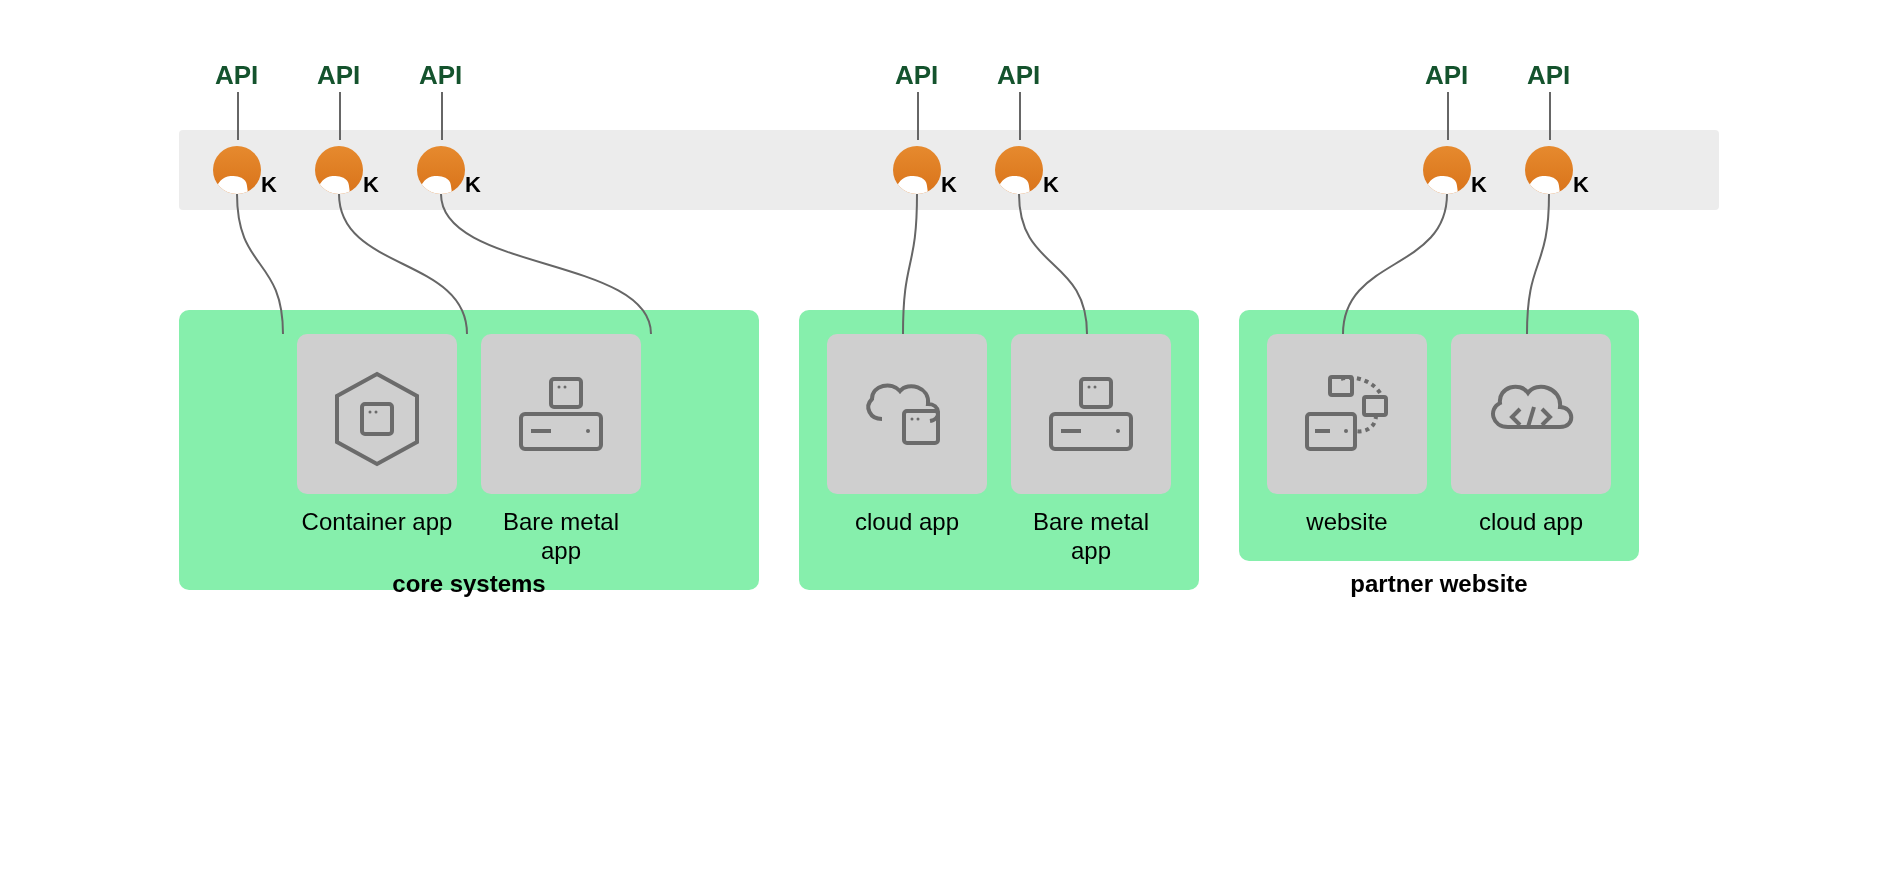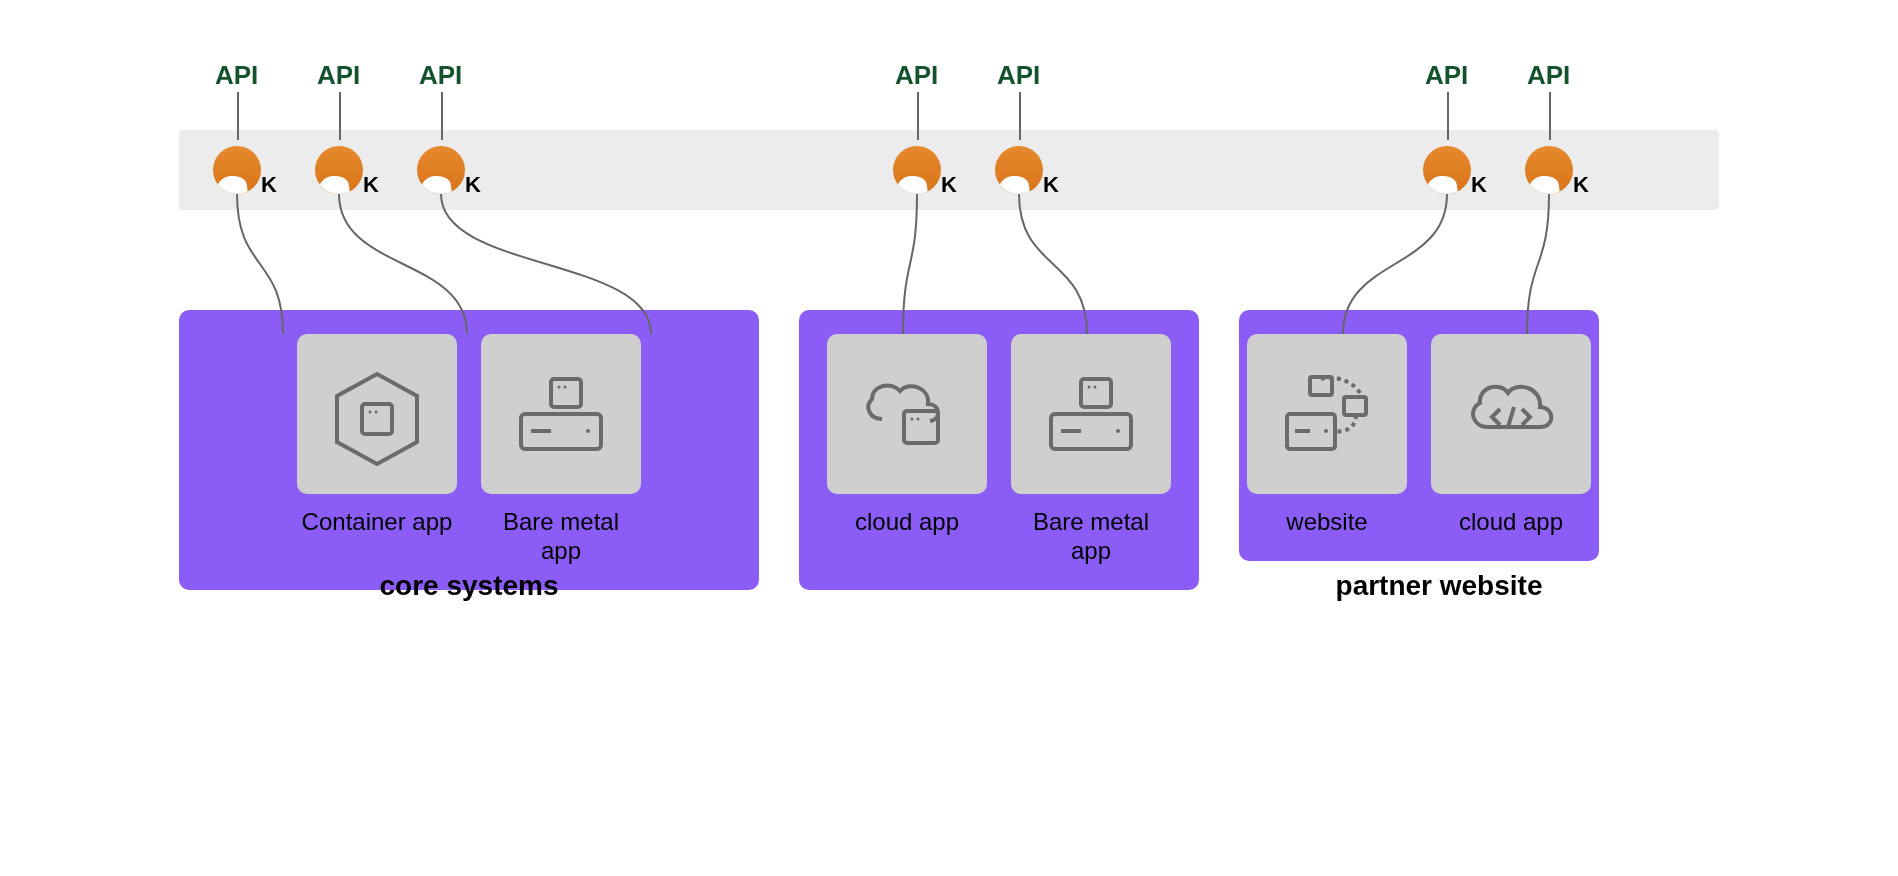--- a/index.html
+++ b/index.html
@@ -54,21 +54,21 @@
   transform: rotate(-8deg);
 }
 .camel-k {
   position: absolute;
   right: -16px; bottom: -4px;
   font-weight: 900; font-size: 22px;
   color: #000;
 }
 .group {
   position: absolute;
-  background: #8b5cf6;
+  background: #86efac;
   border-radius: 10px;
   padding: 24px;
   display: flex;
   gap: 24px;
   justify-content: center;
 }
 .tile {
   width: 160px;
   display: flex;
   flex-direction: column;
@@ -84,21 +84,21 @@
 }
 .tile-label {
   margin-top: 14px;
   font-size: 24px;
   color: #000;
   text-align: center;
   line-height: 1.2;
 }
 .group-label {
   position: absolute;
-  font-size: 28px;
+  font-size: 24px;
   font-weight: 700;
   color: #000;
   white-space: nowrap;
 }
 svg.icon { width: 110px; height: 110px; }
 svg.icon * { stroke: #6b6b6b; stroke-width: 4; fill: none; }
 .connector { position: absolute; pointer-events: none; }
 .connector path { stroke: #666; stroke-width: 2; fill: none; }
 </style>
 </head>
@@ -136,21 +136,21 @@
       </div>
       <div class="tile">
         <div class="tile-box">
           <svg class="icon" viewBox="0 0 110 110">
             <use href="#bare-metal-icon"></use>
           </svg>
         </div>
         <div class="tile-label">Bare metal app</div>
       </div>
     </div>
-    <div class="group" style="left: 1060px; top: 250px; width: 360px;">
+    <div class="group" style="left: 1060px; top: 250px; width: 400px;">
       <div class="tile">
         <div class="tile-box">
           <svg class="icon" viewBox="0 0 110 110">
             <use href="#website-icon"></use>
           </svg>
         </div>
         <div class="tile-label">website</div>
       </div>
       <div class="tile">
         <div class="tile-box">

